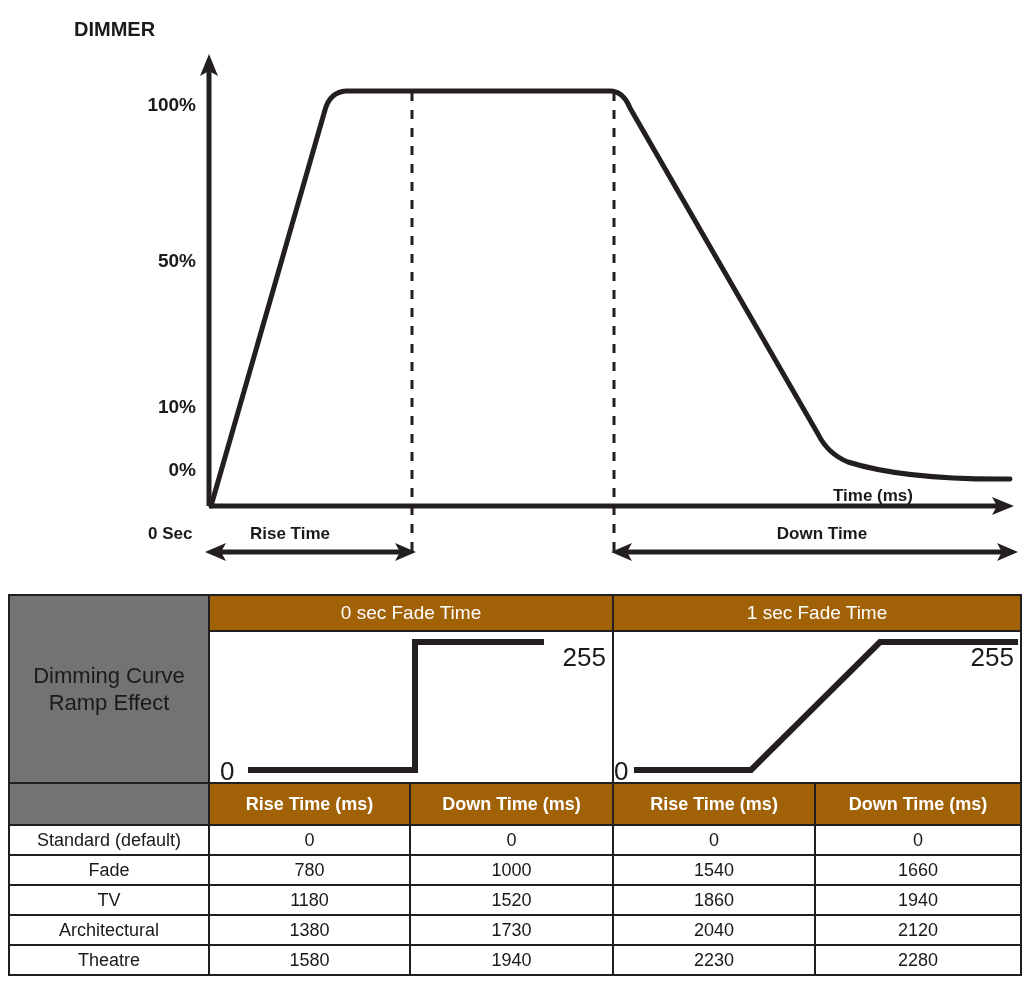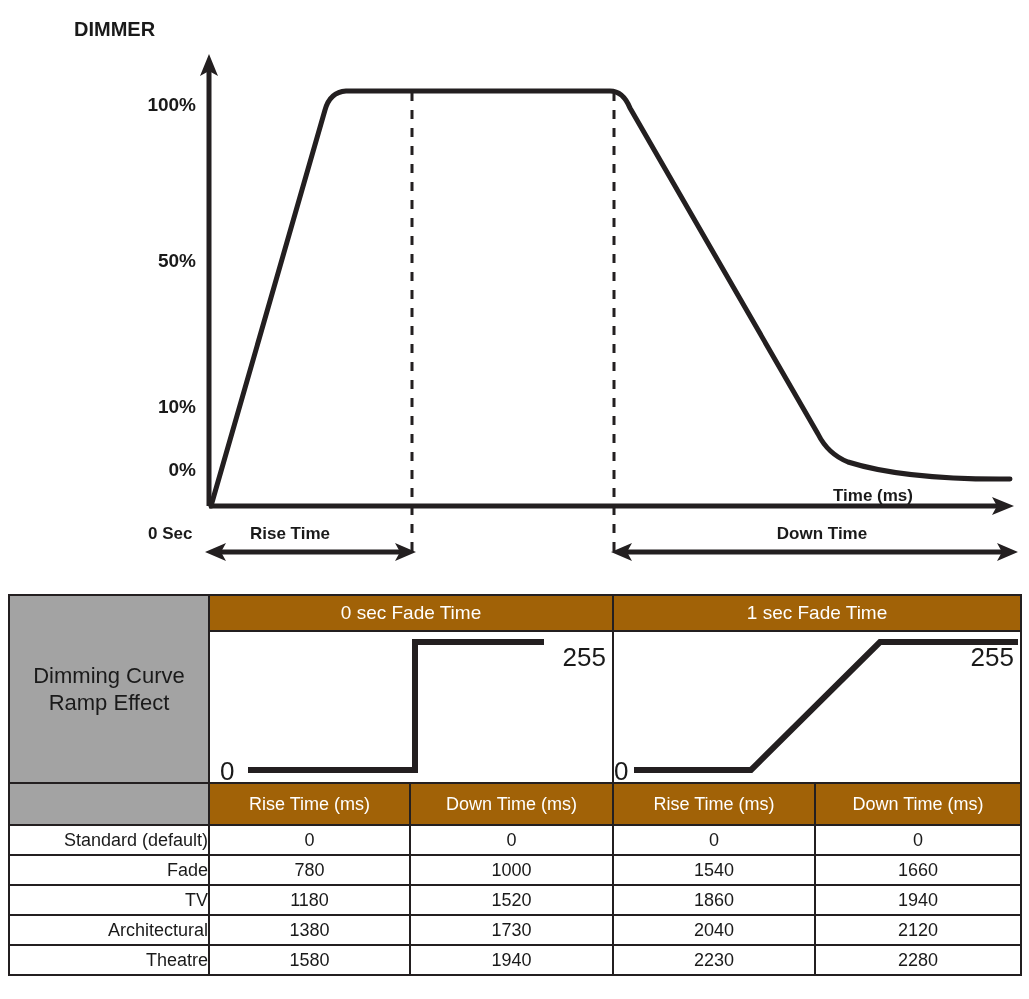--- a/index.html
+++ b/index.html
@@ -95,35 +95,36 @@
     background: #a16207;
     color: #ffffff;
     font-size: 19px;
     text-align: center;
     height: 34px;
     vertical-align: middle;
   }
   .hdr-dark.sub {
     font-size: 18px;
     height: 40px;
+    font-weight: bold;
   }
   .cell-blank-dark {
-    background: #a3a3a3;
+    background: #737373;
     border: 2px solid #231f20;
   }
   .label-cell {
     text-align: center;
     vertical-align: middle;
     font-size: 22px;
     color: #1a1a1a;
     line-height: 1.25;
     padding: 0 6px;
   }
   .rowname-cell {
-    text-align: right;
+    text-align: center;
     font-size: 18px;
     color: #1a1a1a;
     padding: 4px 6px;
     height: 28px;
     vertical-align: middle;
   }
   .value-cell {
     text-align: center;
     font-size: 18px;
     color: #1a1a1a;

